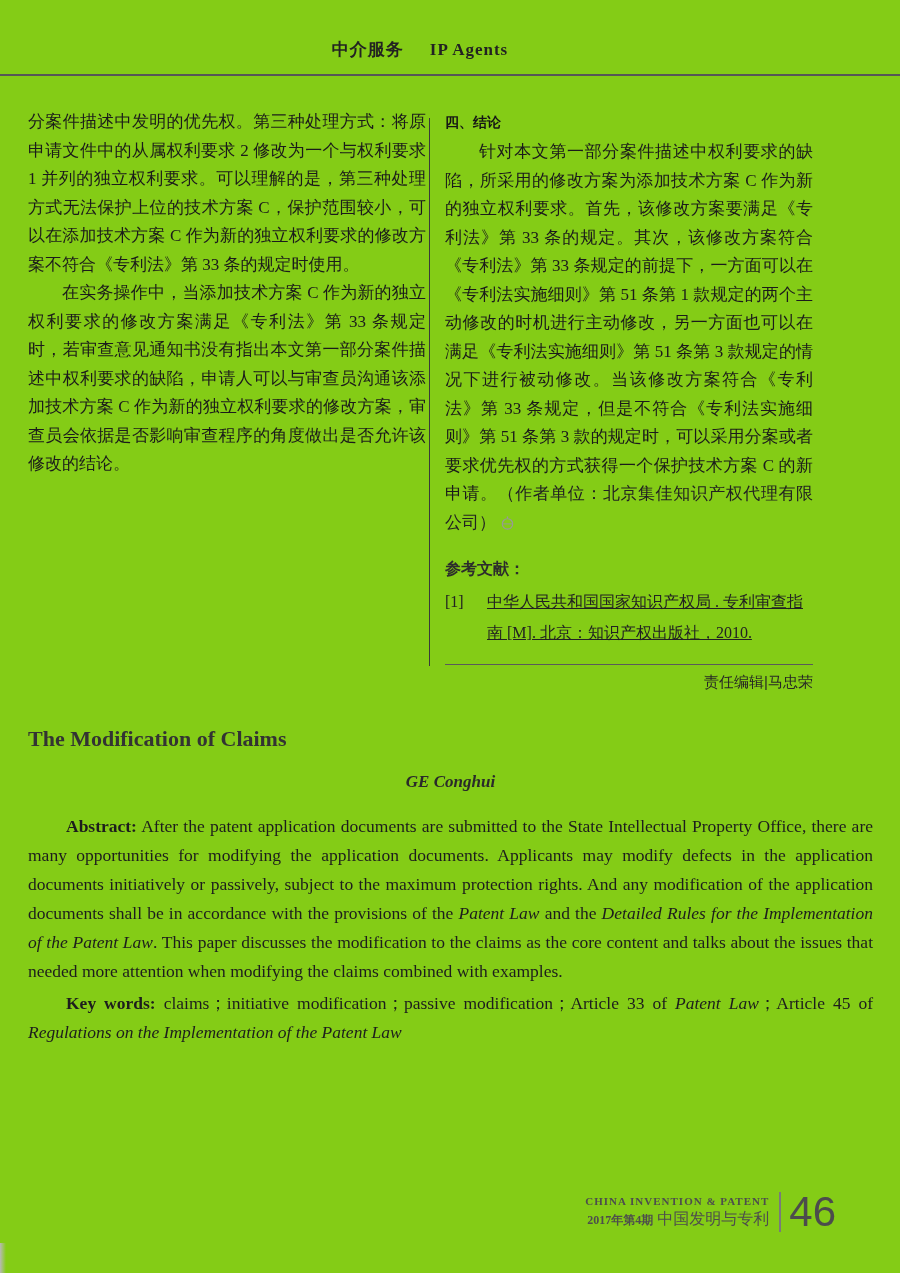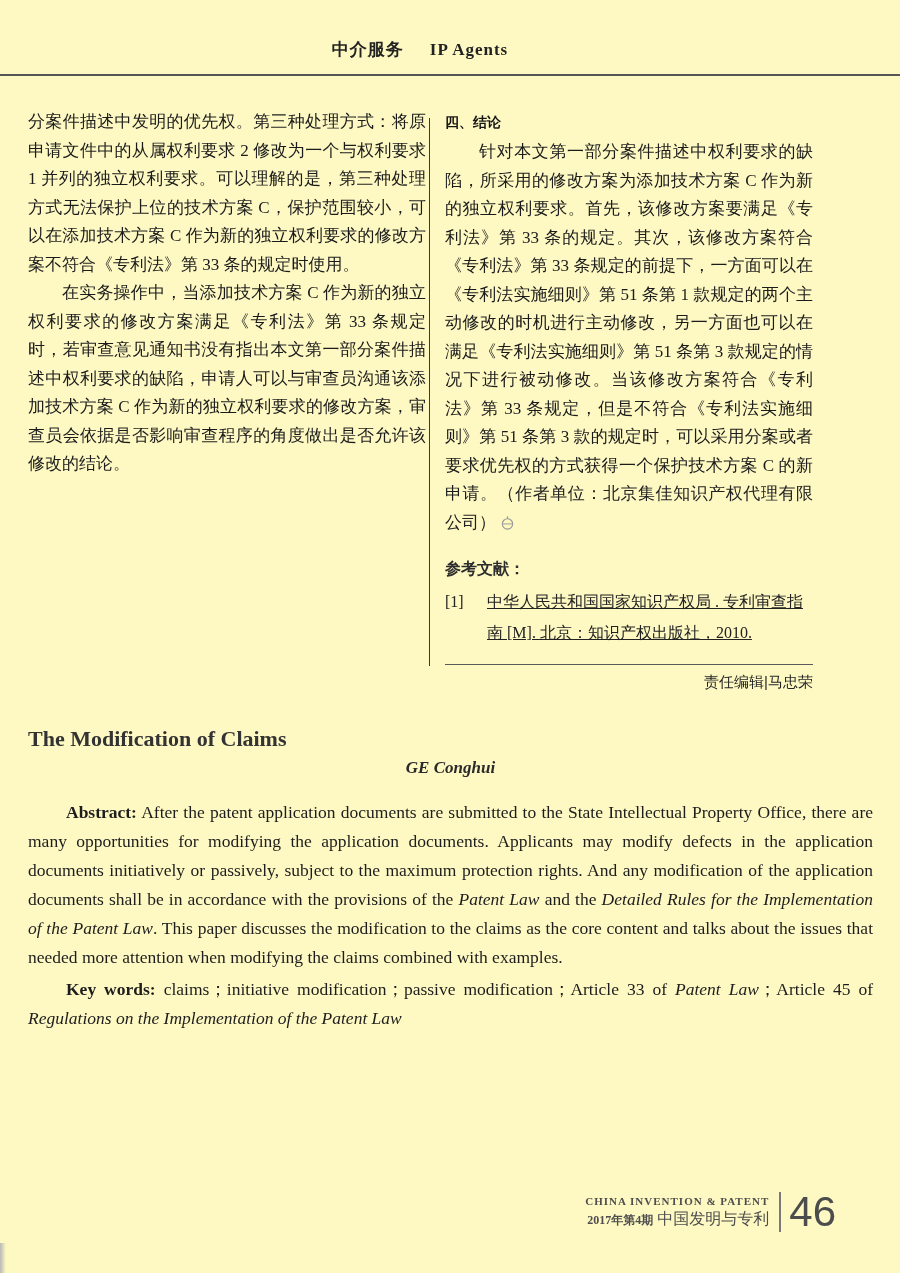--- a/index.html
+++ b/index.html
@@ -4,21 +4,21 @@
 <style>
   html, body { margin: 0; padding: 0; }
   body {
     width: 900px; height: 1273px;
     background: #ffffff;
     font-family: "Liberation Serif", serif;
   }
   .page {
     position: relative;
     width: 900px; height: 1273px;
-    background: #fef9c3;
+    background: #84cc16;
     color: #1c1c1c;
     overflow: hidden;
   }
   .scan-edge {
     position: absolute; left: 0; bottom: 0;
     width: 6px; height: 30px;
     background: linear-gradient(to right, #b9b9b6, rgba(255,255,255,0));
   }
 
   
@@ -76,21 +76,21 @@
   }
 
   
   .english { position: absolute; top: 726px; left: 28px; width: 845px; }
   .en-title {
     margin: 0; text-align: left;
     font-size: 22px; font-weight: bold; color: #333;
     font-family: "Liberation Serif", serif;
   }
   .en-author {
-    margin-top: 6px; text-align: center;
+    margin-top: 20px; text-align: center;
     font-size: 17px; font-weight: bold; font-style: italic; color: #2a2a2a;
   }
   .en-para {
     margin: 0; margin-top: 20px;
     font-size: 17.5px; line-height: 29px;
     text-align: justify; text-indent: 38px;
     color: #1d1d1d;
   }
   .en-para.keywords { margin-top: 3px; }
   .en-label { font-weight: bold; }

